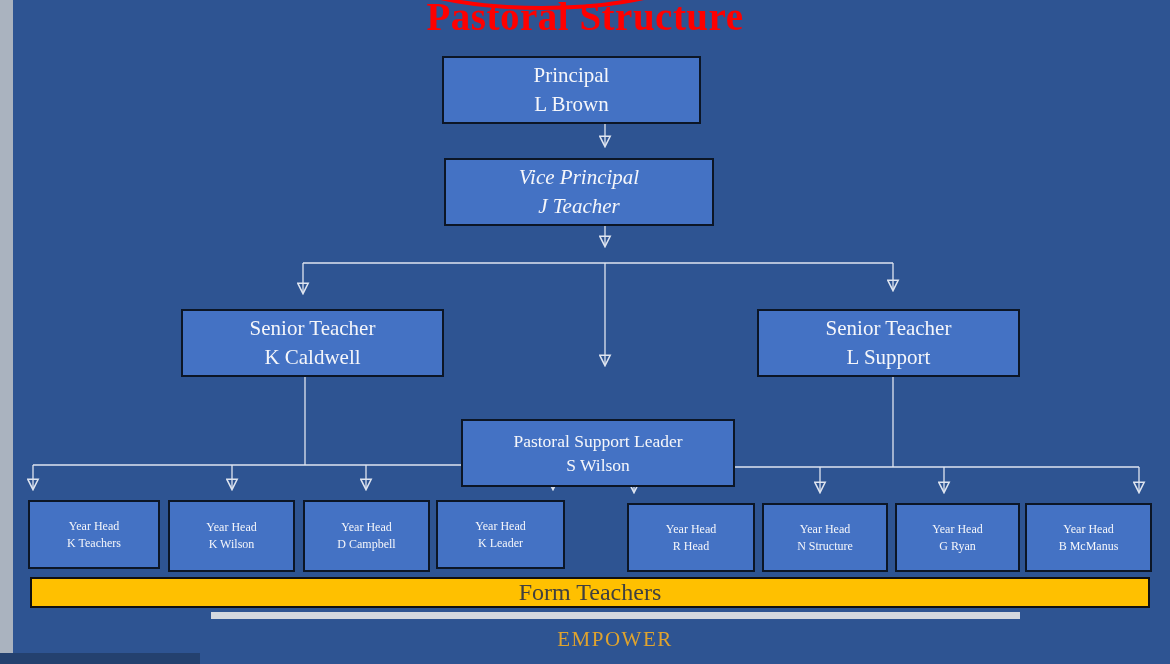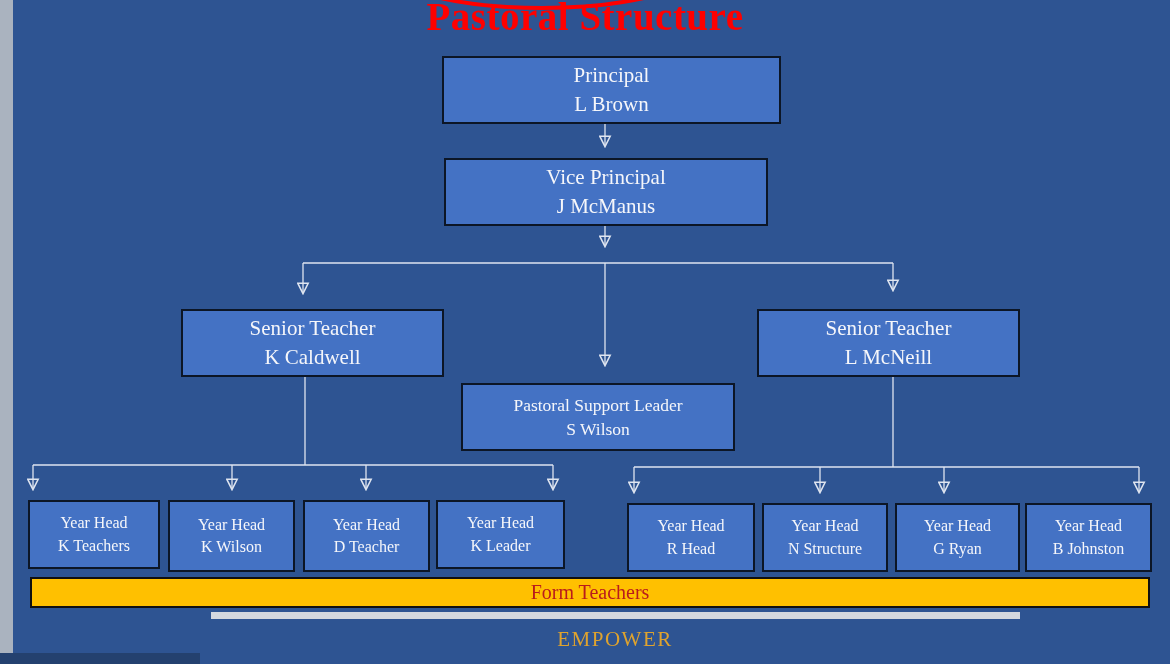--- a/index.html
+++ b/index.html
@@ -14,28 +14,28 @@
   .title{
     position:absolute;left:0;top:-6px;width:1170px;text-align:center;
     color:#ff0000;font-weight:bold;font-size:39px;letter-spacing:.5px;
   }
   .node{
     position:absolute;background:#4472c4;border:2px solid #0c1626;
     color:#f5f6fa;display:flex;flex-direction:column;align-items:center;
     justify-content:center;text-align:center;box-sizing:border-box;line-height:1.38;
   }
   .node.big{font-size:21px;}
-  .node.mid{font-size:17.5px;}
-  .node.small{font-size:16px;}
+  .node.mid{font-size:17.5px;margin-top:36px;}
+  .node.small{font-size:12px;}
   .conn{position:absolute;left:0;top:0;pointer-events:none;}
   .form-bar{
     position:absolute;left:30px;top:577px;width:1120px;height:31px;
     background:#ffc000;border:2px solid #101010;box-sizing:border-box;
     display:flex;align-items:center;justify-content:center;
-    color:#b91c1c;font-size:20px;
+    color:#404040;font-size:24px;
   }
   .underline-bar{position:absolute;left:211px;top:612px;width:809px;height:7px;background:#d4d8df;}
   .footer-word{
     position:absolute;left:0;top:627px;width:1230px;text-align:center;
     color:#dfa32e;font-size:21px;letter-spacing:1.5px;
   }
 </style>
 </head>
 <body>
 
@@ -73,77 +73,77 @@
       <path d="M634,467 L1139,467"></path>
       <path d="M634,467 L634,492" marker-end="url(#arw)"></path>
       <path d="M820,467 L820,492" marker-end="url(#arw)"></path>
       <path d="M944,467 L944,492" marker-end="url(#arw)"></path>
       <path d="M1139,467 L1139,492" marker-end="url(#arw)"></path>
     </g>
   </svg>
 
   <div class="title">Pastoral Structure</div>
 
-  <div class="node big" style="left:442px;top:56px;width:339px;height:68px;">
+  <div class="node big" style="left:442px;top:56px;width:259px;height:68px;">
     <span>Principal</span>
     <span>L Brown</span>
   </div>
 
-  <div class="node big" style="left:444px;top:158px;width:324px;height:68px;">
+  <div class="node big" style="left:444px;top:158px;width:270px;height:68px;font-style:italic;">
     <span>Vice Principal</span>
-    <span>J McManus</span>
+    <span>J Teacher</span>
   </div>
 
   <div class="node big" style="left:181px;top:309px;width:263px;height:68px;">
     <span>Senior Teacher</span>
     <span>K Caldwell</span>
   </div>
 
   <div class="node big" style="left:757px;top:309px;width:263px;height:68px;">
     <span>Senior Teacher</span>
-    <span>L McNeill</span>
+    <span>L Support</span>
   </div>
 
   <div class="node mid" style="left:461px;top:383px;width:274px;height:68px;">
     <span>Pastoral Support Leader</span>
     <span>S Wilson</span>
   </div>
 
   <div class="node small" style="left:28px;top:500px;width:132px;height:69px;">
     <span>Year Head</span>
     <span>K Teachers</span>
   </div>
   <div class="node small" style="left:168px;top:500px;width:127px;height:72px;">
     <span>Year Head</span>
     <span>K Wilson</span>
   </div>
   <div class="node small" style="left:303px;top:500px;width:127px;height:72px;">
     <span>Year Head</span>
-    <span>D Teacher</span>
+    <span>D Campbell</span>
   </div>
   <div class="node small" style="left:436px;top:500px;width:129px;height:69px;">
     <span>Year Head</span>
     <span>K Leader</span>
   </div>
 
   <div class="node small" style="left:627px;top:503px;width:128px;height:69px;">
     <span>Year Head</span>
     <span>R Head</span>
   </div>
   <div class="node small" style="left:762px;top:503px;width:126px;height:69px;">
     <span>Year Head</span>
     <span>N Structure</span>
   </div>
   <div class="node small" style="left:895px;top:503px;width:125px;height:69px;">
     <span>Year Head</span>
     <span>G Ryan</span>
   </div>
   <div class="node small" style="left:1025px;top:503px;width:127px;height:69px;">
     <span>Year Head</span>
-    <span>B Johnston</span>
+    <span>B McManus</span>
   </div>
 
   <div class="form-bar">
     <span>Form Teachers</span>
   </div>
   <div class="underline-bar"></div>
   <div class="footer-word">EMPOWER</div>
 
   <div class="edge-strip"></div>
   <div class="corner-shadow"></div>

